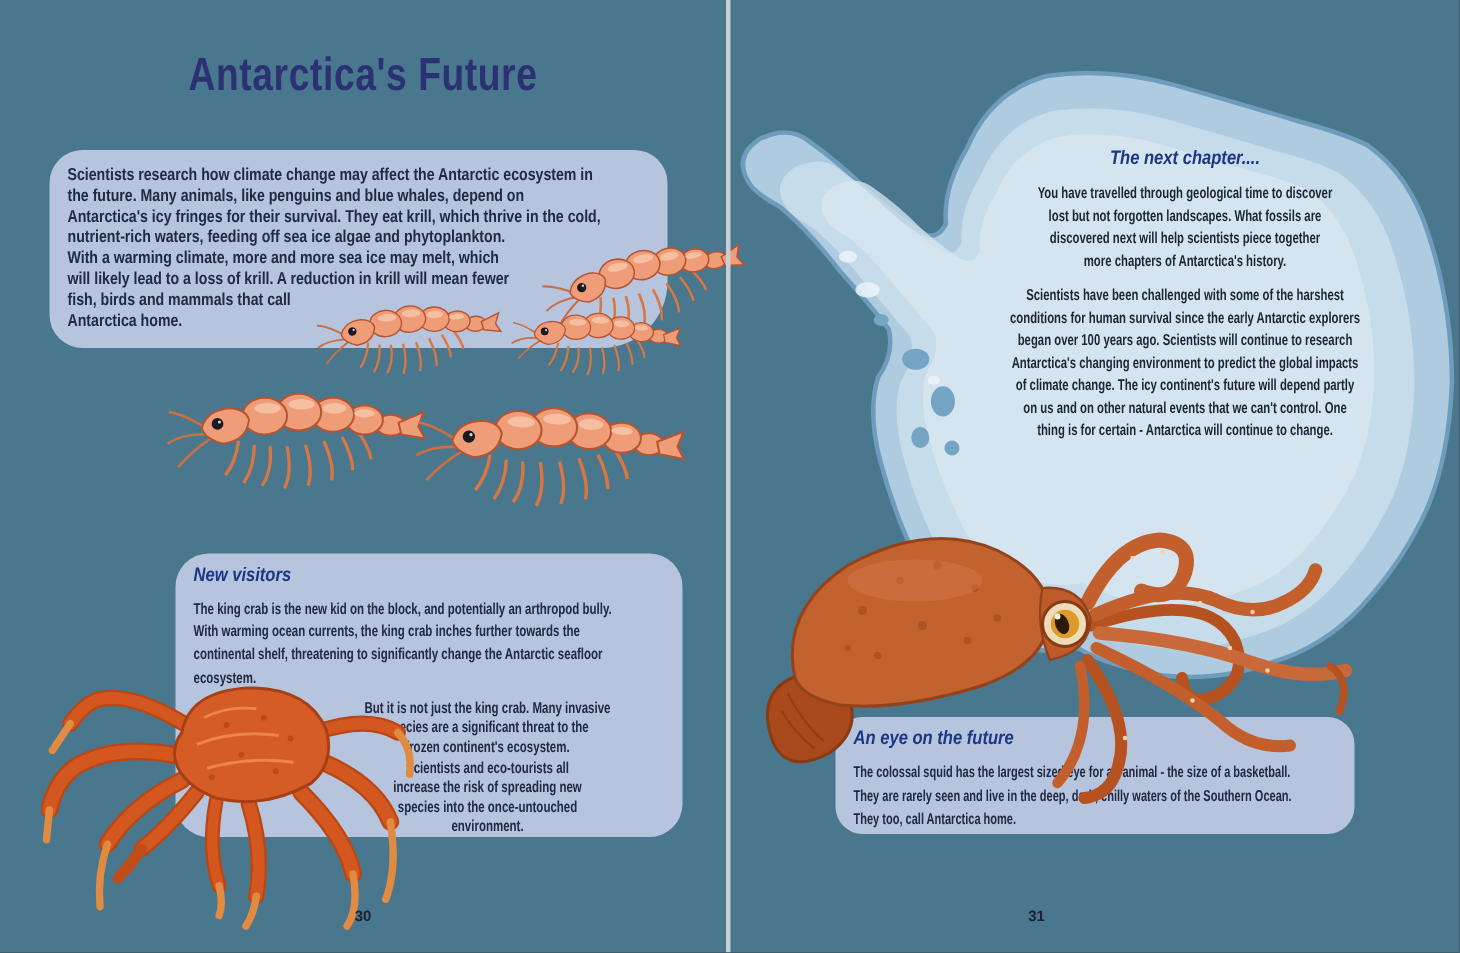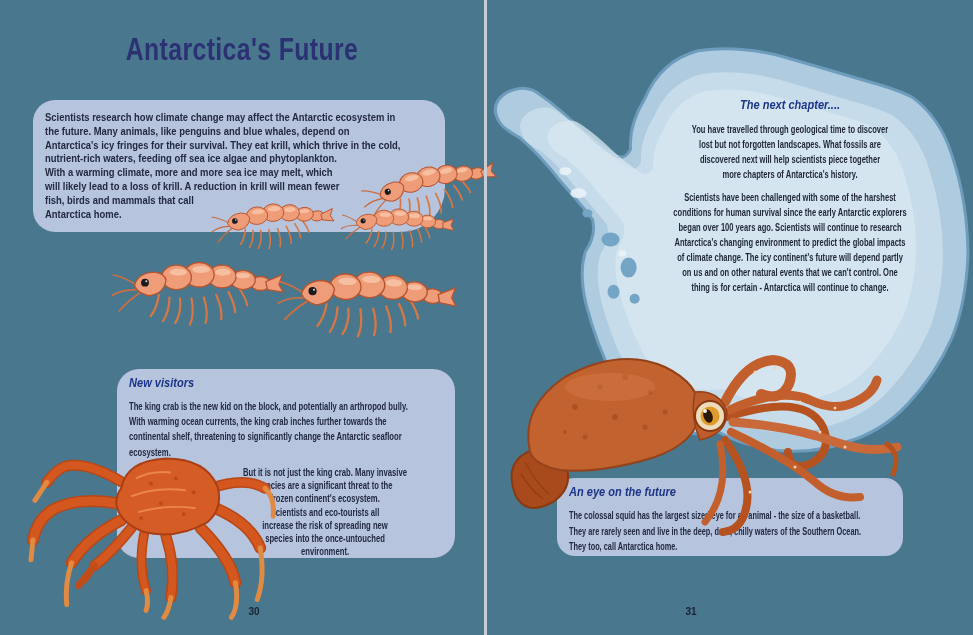--- a/index.html
+++ b/index.html
@@ -42,21 +42,21 @@
 
   .map-para1 { left:580px; top:122px; width:420px; text-align:center; font-size:10.5px; line-height:15px;
                transform:scaleX(0.72); transform-origin:center top; color:#1e2436; }
   .map-para2 { left:580px; top:190px; width:420px; text-align:center; font-size:10.5px; line-height:15px;
                transform:scaleX(0.72); transform-origin:center top; color:#1e2436; }
 
   .eye-para { left:569px; top:508px; width:470px; font-size:10.5px; line-height:15.5px;
               transform:scaleX(0.70); transform-origin:left top; }
 
   .page-num { position:absolute; top:606px; font-size:10px; font-weight:bold; color:#1c2230; text-align:center; }
-  .pn-left  { left:12px; width:484px; }
+  .pn-left  { left:0; width:484px; }
   .pn-right { left:485px; width:412px; }
 
   .illus { position:absolute; }
 </style>
 </head>
 <body>
 
 <div class="canvas">
 
   <svg width="0" height="0" style="position:absolute">

